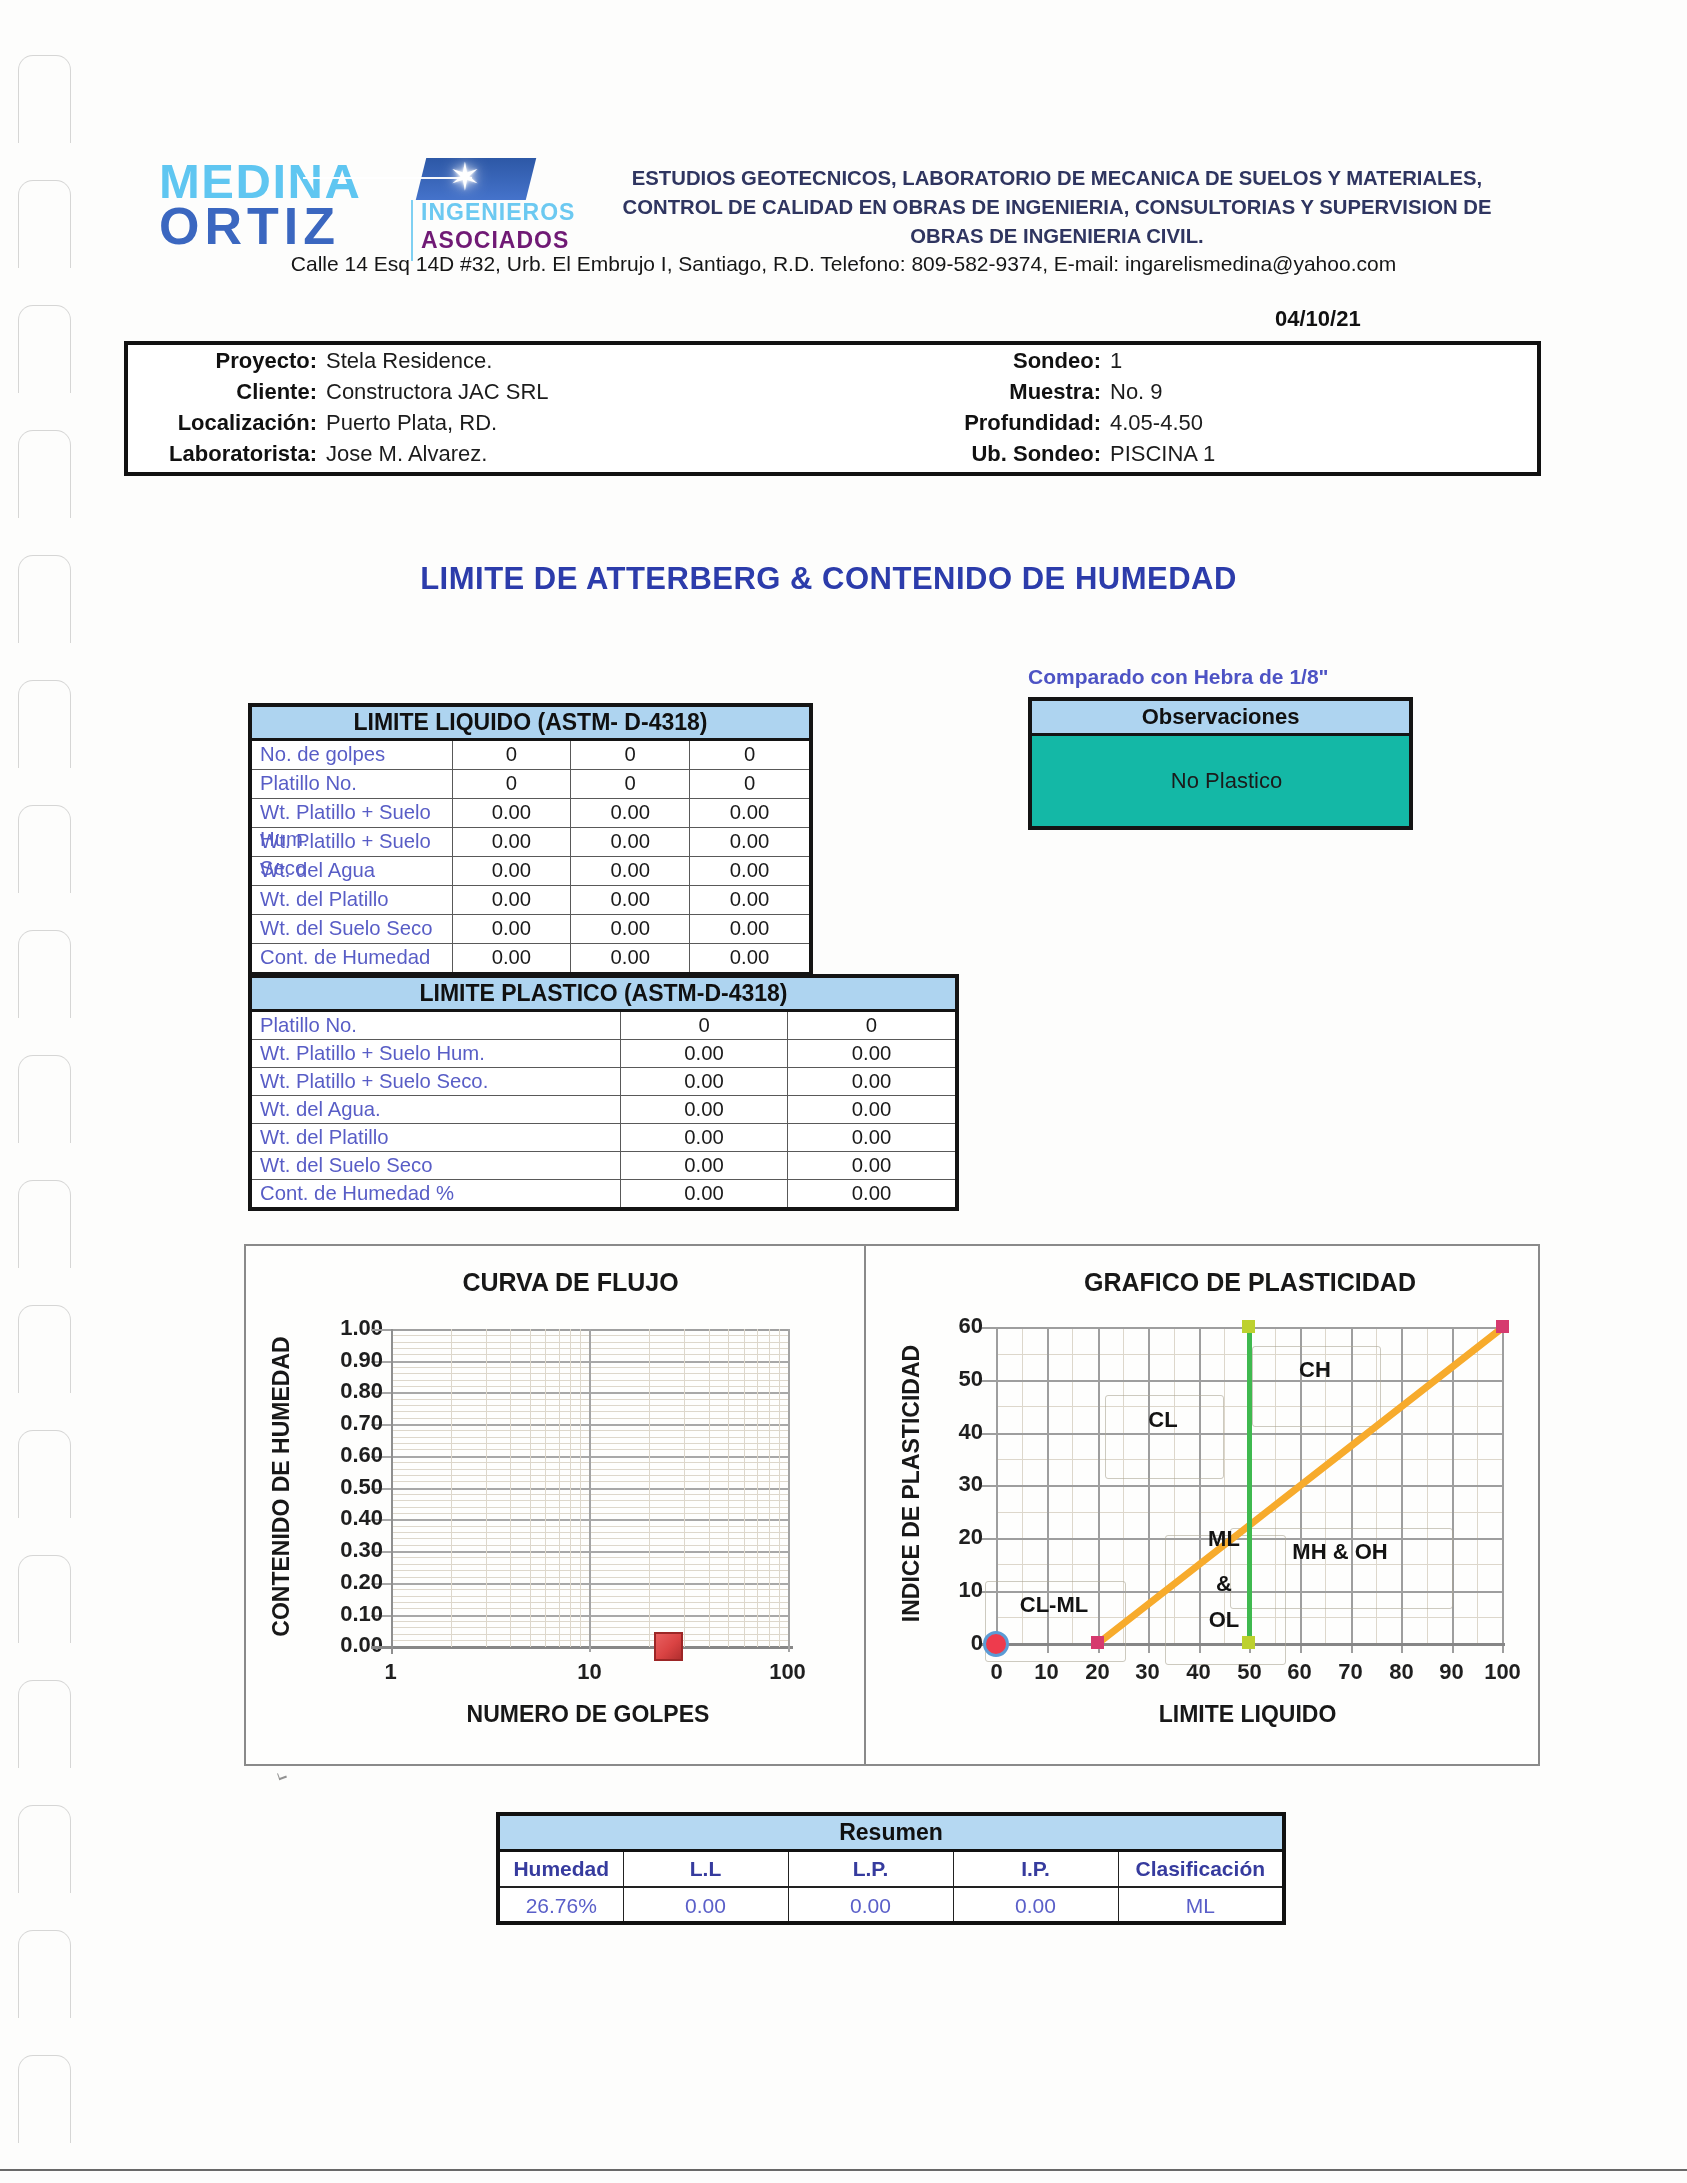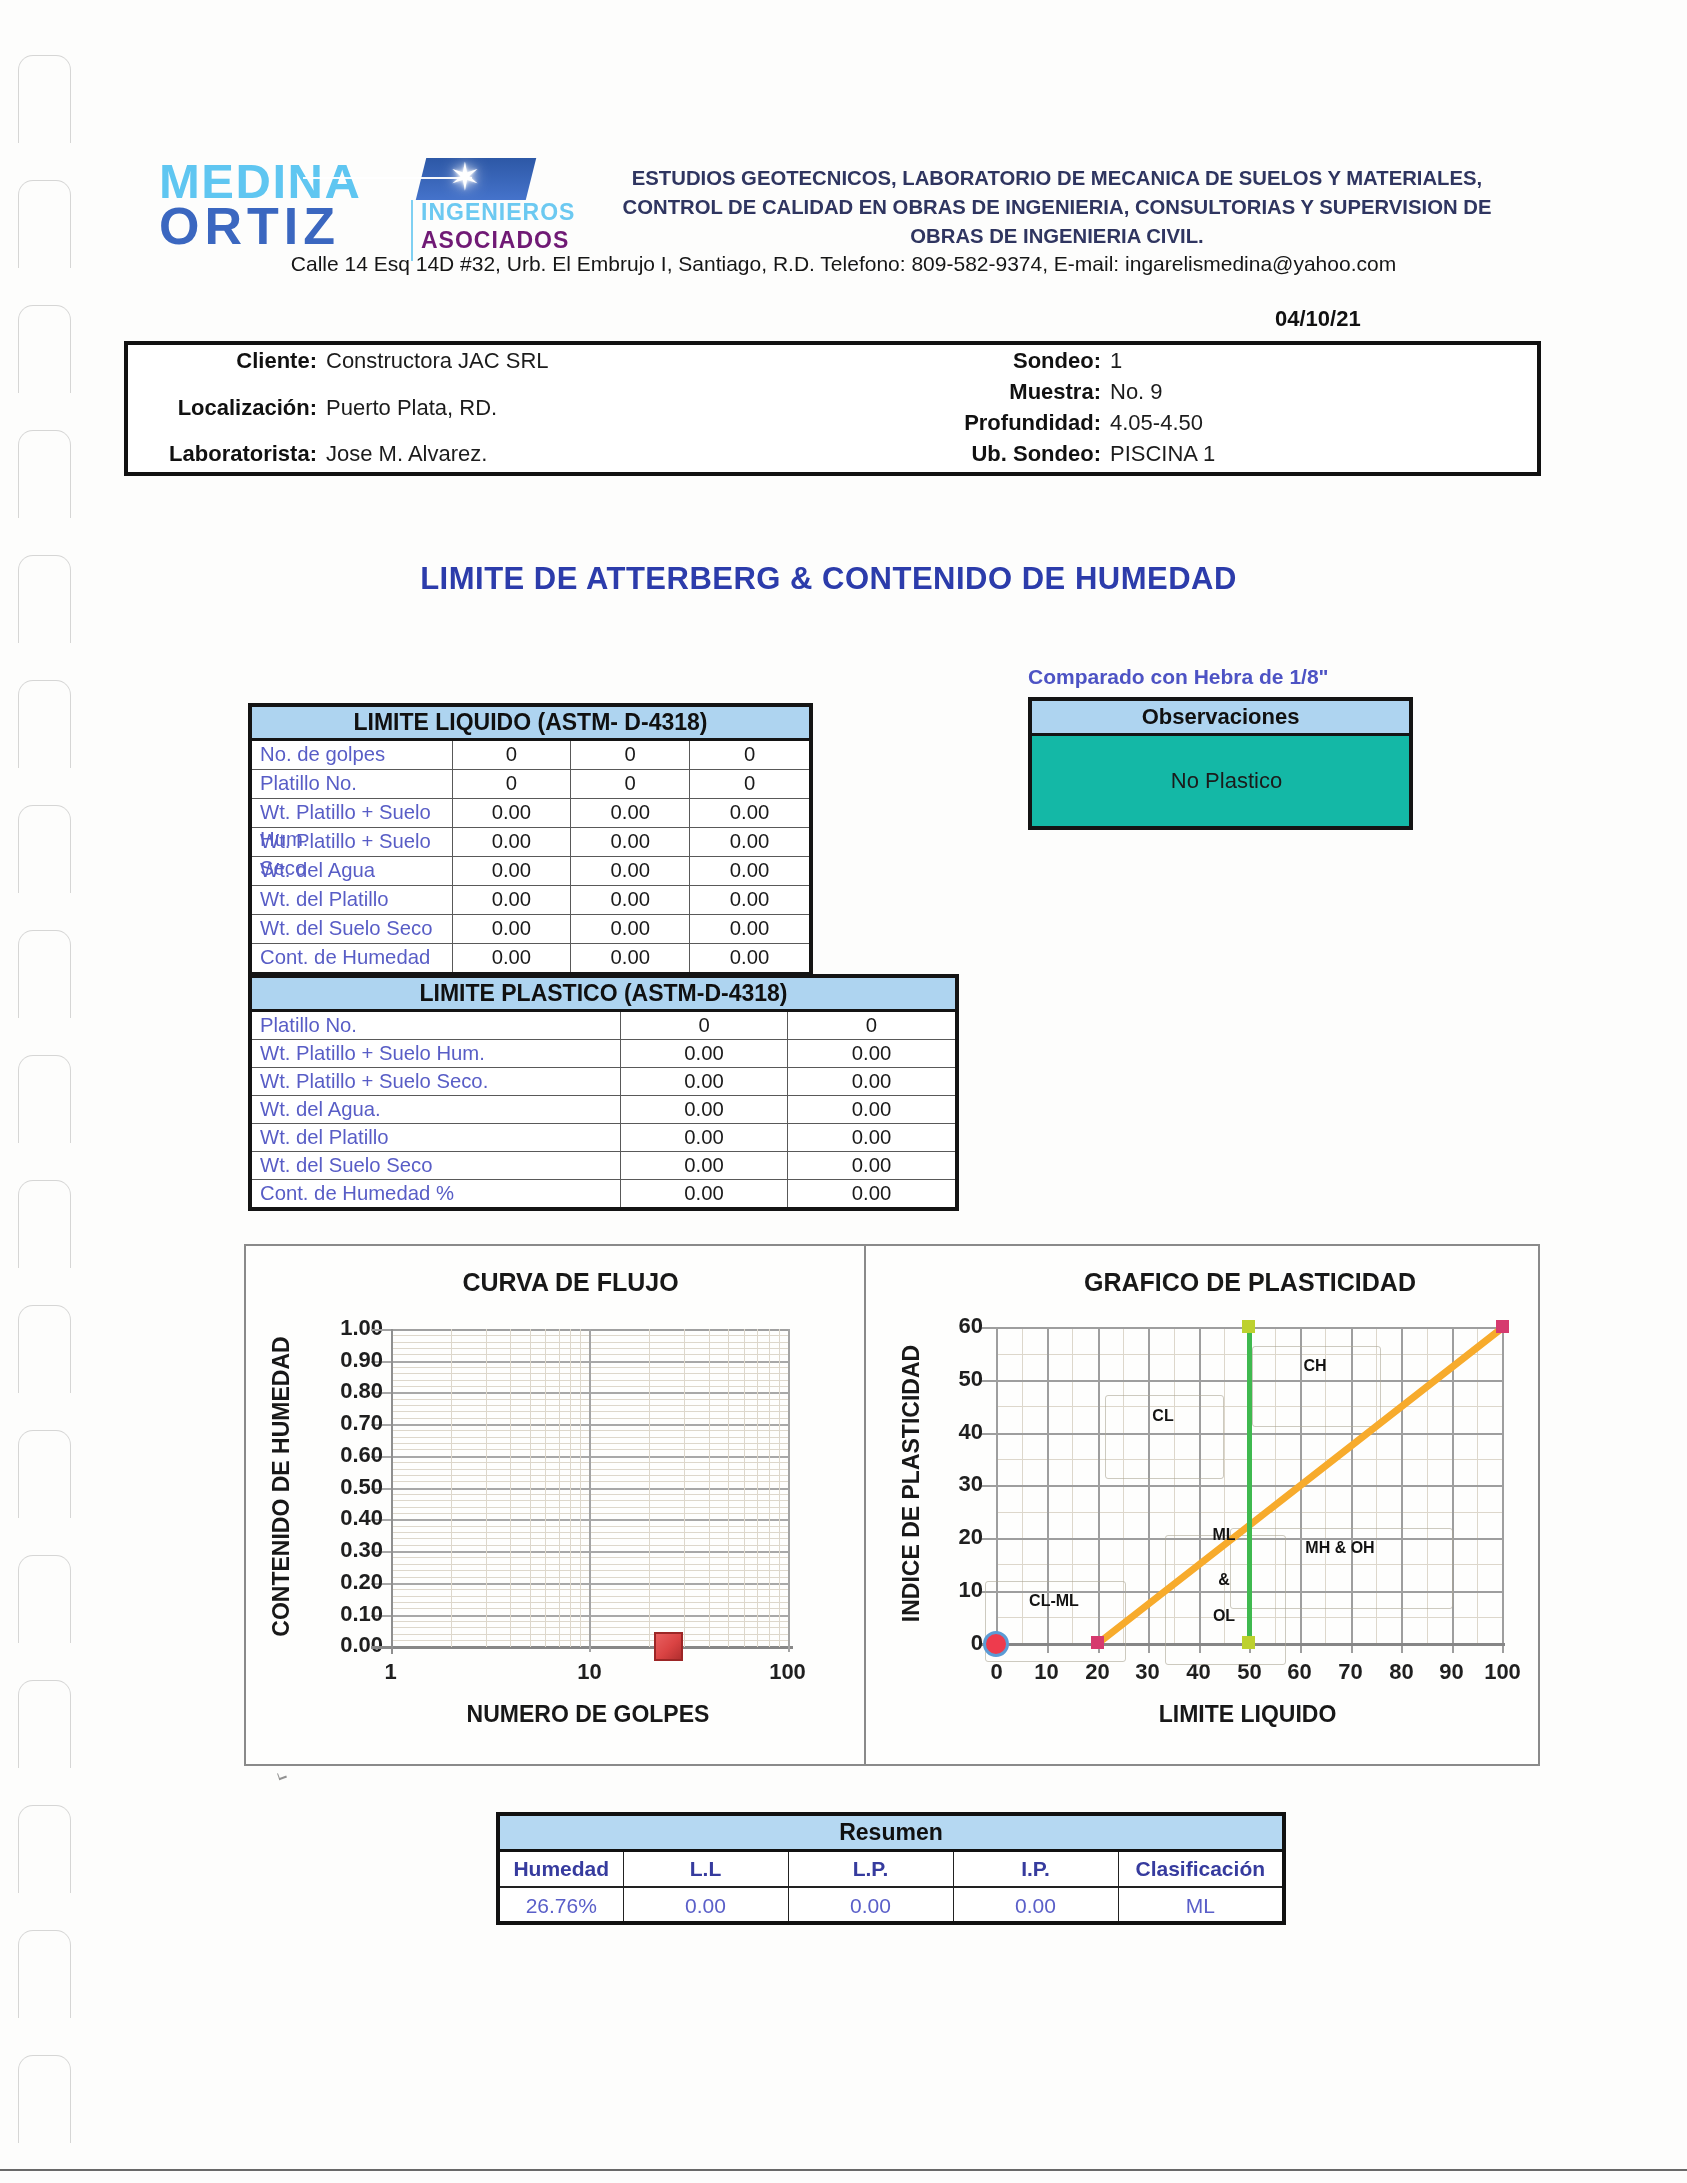--- a/index.html
+++ b/index.html
@@ -50,21 +50,21 @@
   #obs-table{left:1028px;top:697px;width:385px;border:4px solid #141414;background:#14b8a6;box-sizing:border-box;}
   #obs-header{height:32px;line-height:32px;background:#aed4f0;border-bottom:3.5px solid #141414;text-align:center;font-size:22px;font-weight:bold;color:#101010;}
   #obs-body{height:90px;display:flex;align-items:center;justify-content:center;font-size:22px;color:#1b1b1b;margin-left:12px;}
   
   #charts-box{left:244px;top:1244px;width:1296px;height:522px;border:2.5px solid #8a8a8a;box-sizing:border-box;background:#fefefd;}
   #charts-divider{left:864px;top:1244px;width:1.5px;height:522px;background:#8a8a8a;}
   .chart-title{position:absolute;text-align:center;font-size:25px;font-weight:bold;color:#181818;}
   .axis-title-x{position:absolute;text-align:center;font-size:23px;font-weight:bold;color:#181818;}
   .axis-title-y{position:absolute;text-align:center;font-size:23px;font-weight:bold;color:#181818;transform:rotate(-90deg);}
   .tick-label{position:absolute;font-size:22px;font-weight:bold;color:#1f1f1f;}
-  .region-label{position:absolute;font-size:16px;font-weight:bold;color:#131313;text-align:center;z-index:6;}
+  .region-label{position:absolute;font-size:22px;font-weight:bold;color:#131313;text-align:center;z-index:6;}
   .region-box{position:absolute;border:1px solid rgba(172,166,150,.6);border-radius:3px;z-index:1;}
   .gridline{position:absolute;z-index:0;}
   
   #resumen-table{left:496px;top:1812px;width:790px;border:4.5px solid #111;background:#fff;box-sizing:border-box;}
   #resumen-caption{height:33px;line-height:33px;background:#b5d8f2;border-bottom:3.5px solid #111;text-align:center;font-size:23px;font-weight:bold;color:#101010;}
   .r-row{display:flex;}
   #resumen-head .r-cell{height:34px;line-height:34px;font-size:21px;font-weight:bold;color:#363b9e;}
   #resumen-vals .r-cell{height:35px;line-height:35px;font-size:21px;color:#5a5fc9;border-top:2px solid #222;}
   .r-cell{text-align:center;border-right:1.5px solid #222;box-sizing:border-box;}
   .r-cell:last-child{border-right:none;}
@@ -113,20 +113,24 @@
       <div>ESTUDIOS GEOTECNICOS, LABORATORIO DE MECANICA DE SUELOS Y MATERIALES,</div>
       <div>CONTROL DE CALIDAD EN OBRAS DE INGENIERIA, CONSULTORIAS Y SUPERVISION DE</div>
       <div>OBRAS DE INGENIERIA CIVIL.</div>
     </div>
   <div class="abs" id="header-address">Calle 14 Esq 14D #32, Urb. El Embrujo I, Santiago, R.D. Telefono: 809-582-9374, E-mail: ingarelismedina@yahoo.com</div>
 
   <div class="abs" id="doc-date">04/10/21</div>
 
   <div class="abs" id="info-table">
     <div class="info-col" id="info-left">
+        <div class="info-row">
+          <span class="info-label">Proyecto:</span>
+          <span class="info-value">Stela Residence.</span>
+        </div>
         <div class="info-row">
           <span class="info-label">Cliente:</span>
           <span class="info-value">Constructora JAC SRL</span>
         </div>
         <div class="info-row">
           <span class="info-label">Localización:</span>
           <span class="info-value">Puerto Plata, RD.</span>
         </div>
         <div class="info-row">
           <span class="info-label">Laboratorista:</span>

